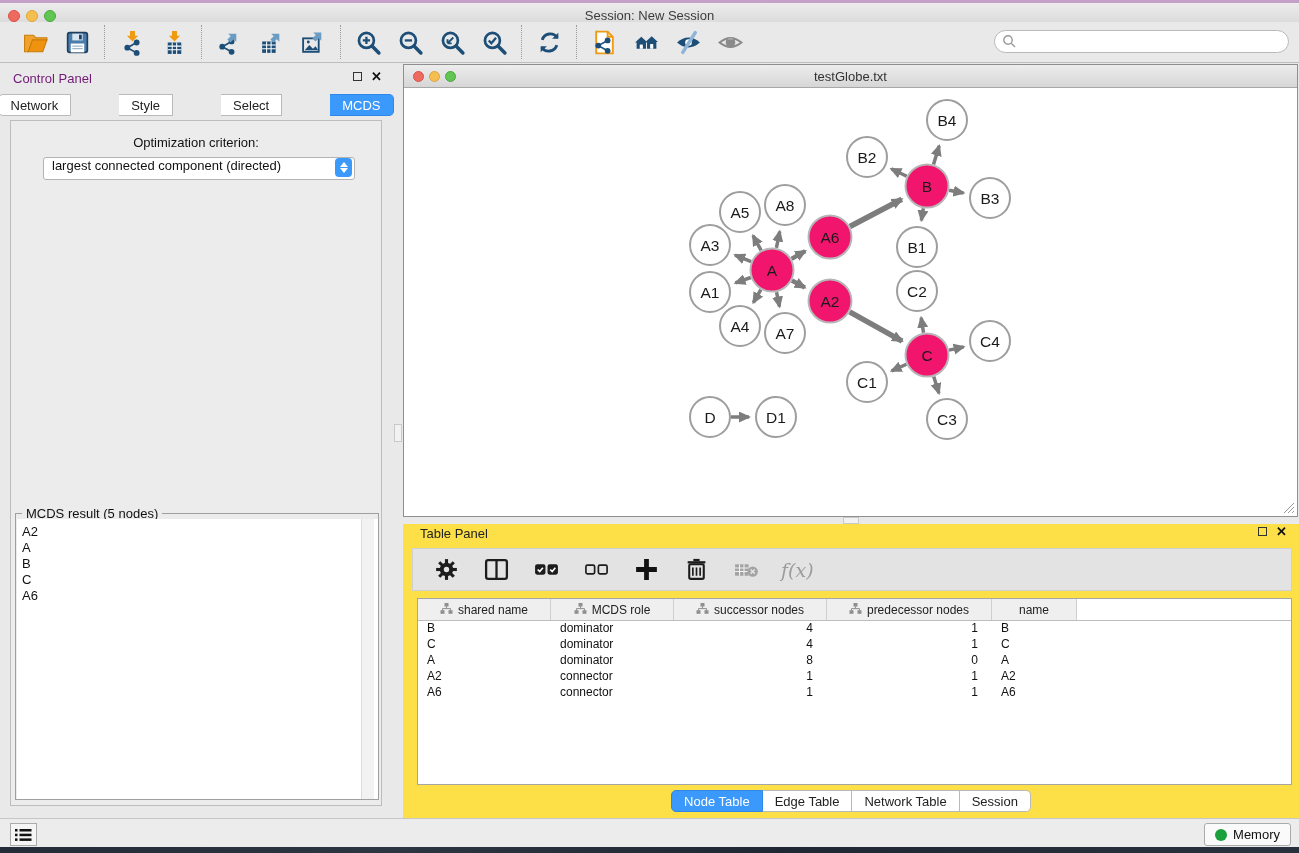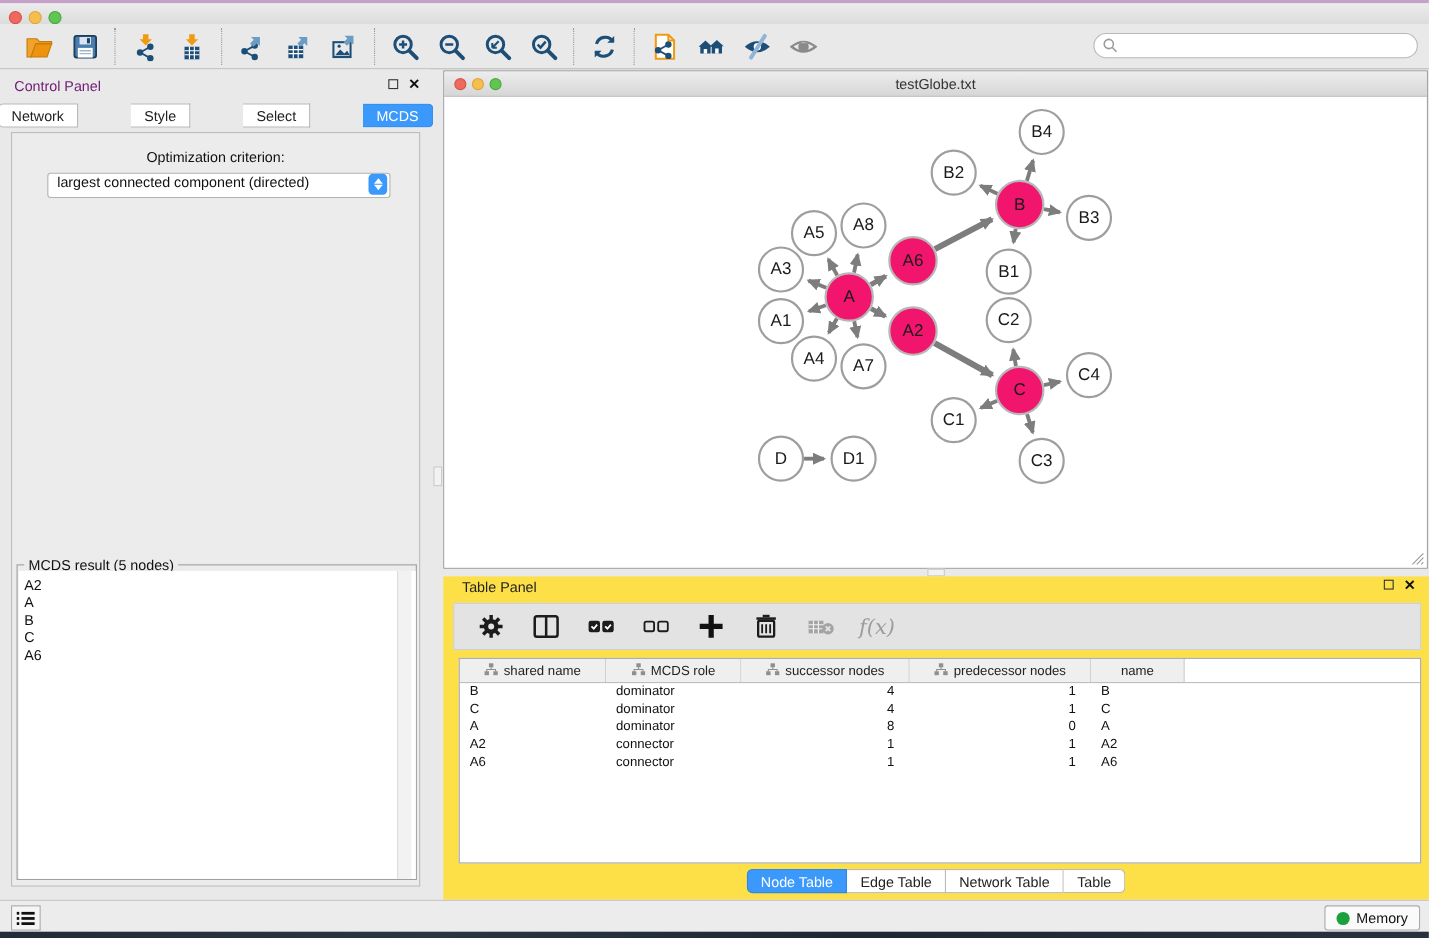--- a/index.html
+++ b/index.html
@@ -122,20 +122,21 @@
                    background:linear-gradient(90deg,#232b38,#2c3542 30%,#1f2734 60%,#2a313e); }
 </style>
 </head>
 <body>
 
 <div class="top-purple"></div>
 <div class="titlebar">
   <span class="traffic t-red"></span>
   <span class="traffic t-yellow"></span>
   <span class="traffic t-green"></span>
+  <div class="win-title">Session: New Session</div>
 </div>
 
 <div class="toolbar">
 
   <div class="tb-group">
       <div class="tb-btn">
         <svg viewBox="0 0 26 26">
           <path d="M3 6h8l2.5 2.5H24v2H10.5L6 22H2.5V6z" fill="#f0a22c" stroke="#c57d08" stroke-width="1"></path>
           <path d="M10 10.5h14L20 22H6z" fill="#ef9210" stroke="#c57d08" stroke-width="1"></path>
         </svg>
@@ -614,21 +615,21 @@
           <div class="dt-cell ar" style="width: 153px;">1</div>
           <div class="dt-cell ar" style="width: 165px;">1</div>
           <div class="dt-cell al" style="width: 85px;">A6</div>
         </div>
       </div>
   </div>
   <div class="tp-tabs" id="tp-tabs">
       <div class="tab-btn sel">Node Table</div>
       <div class="tab-btn">Edge Table</div>
       <div class="tab-btn">Network Table</div>
-      <div class="tab-btn">Table</div>
+      <div class="tab-btn">Session</div>
     </div>
 </div>
 
 <div class="statusbar">
   <div class="list-btn">
     <svg width="17" height="14" viewBox="0 0 17 14">
       <rect x="0" y="1" width="2.5" height="2.5" fill="#111"></rect>
         <rect x="4.5" y="1" width="12" height="2.5" fill="#111"></rect>
       <rect x="0" y="5.7" width="2.5" height="2.5" fill="#111"></rect>
         <rect x="4.5" y="5.7" width="12" height="2.5" fill="#111"></rect>

